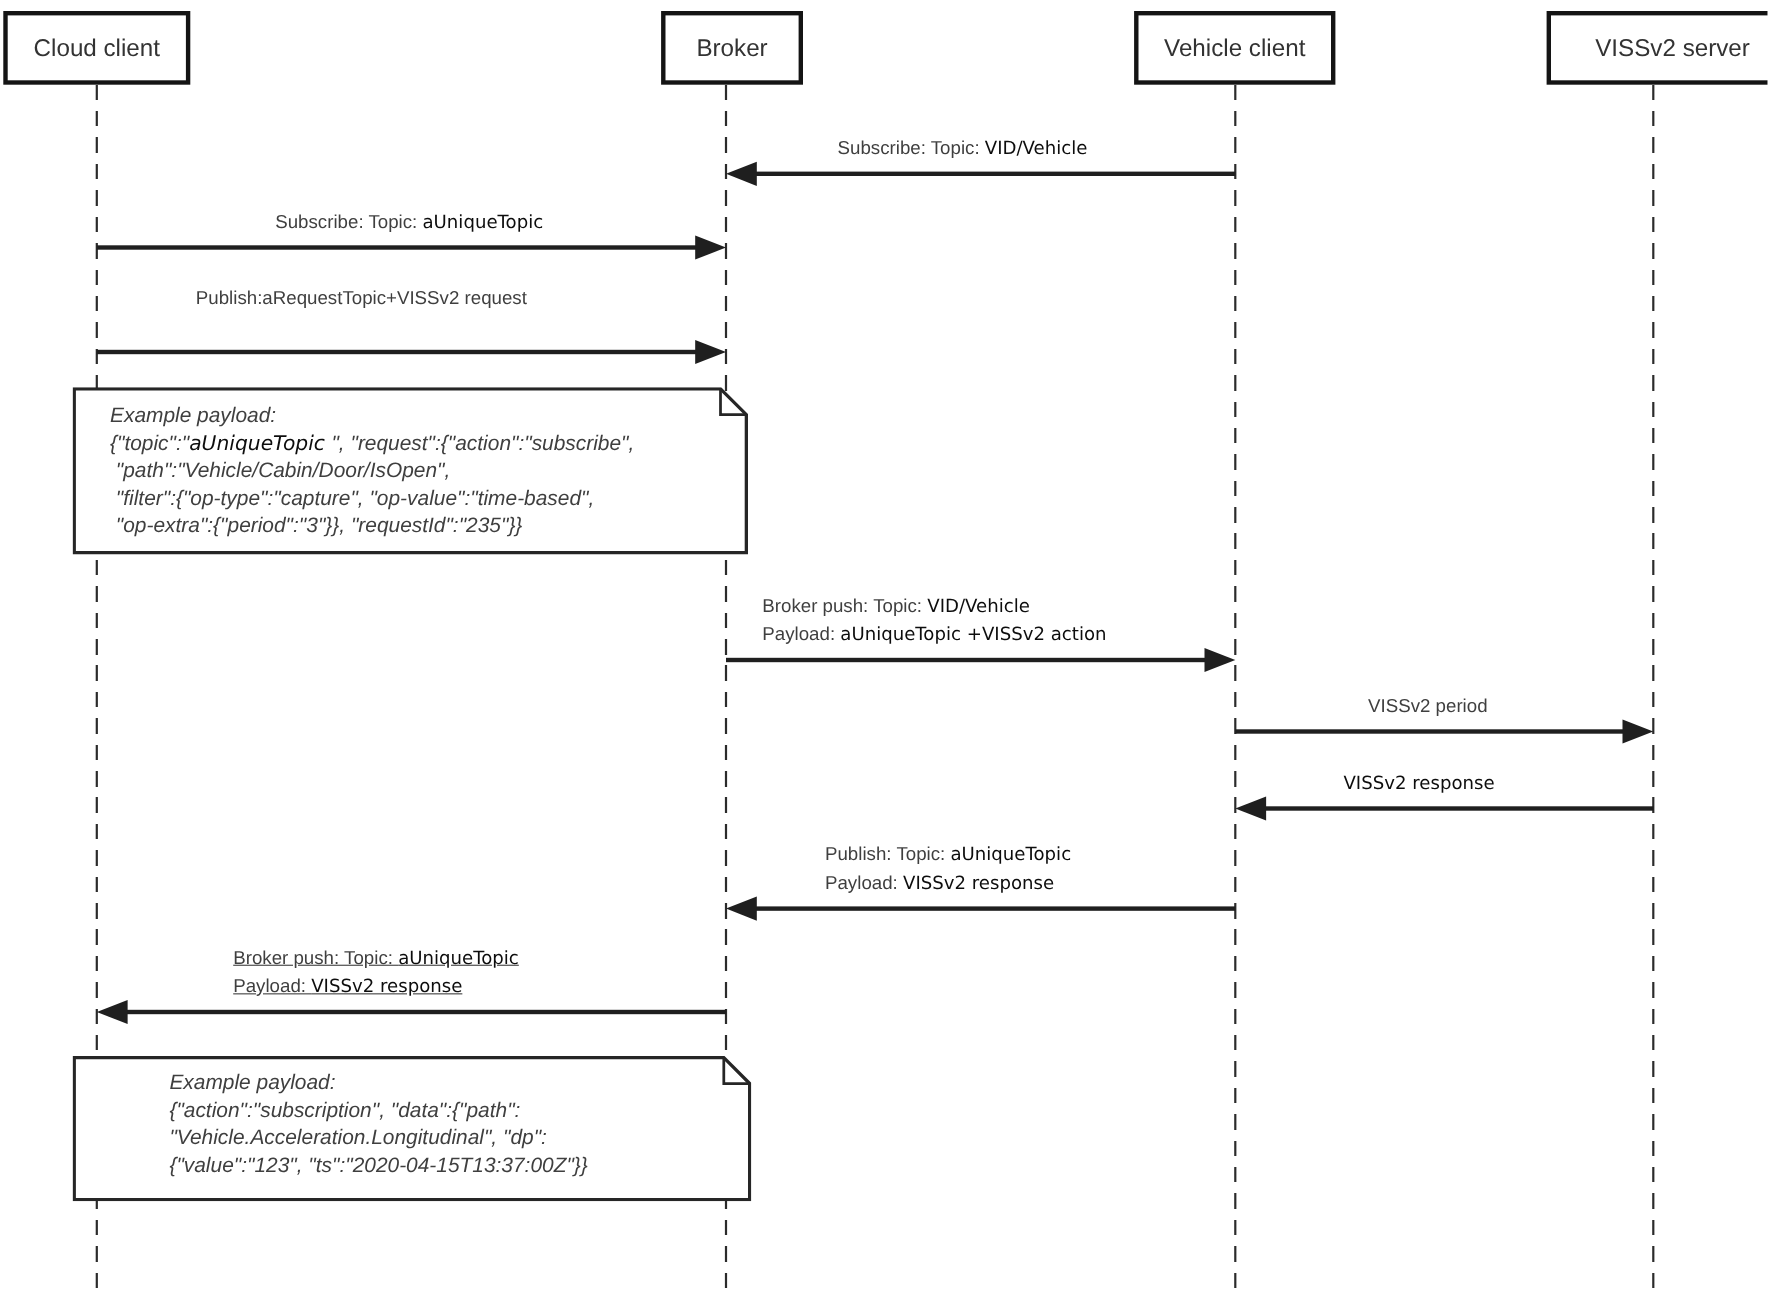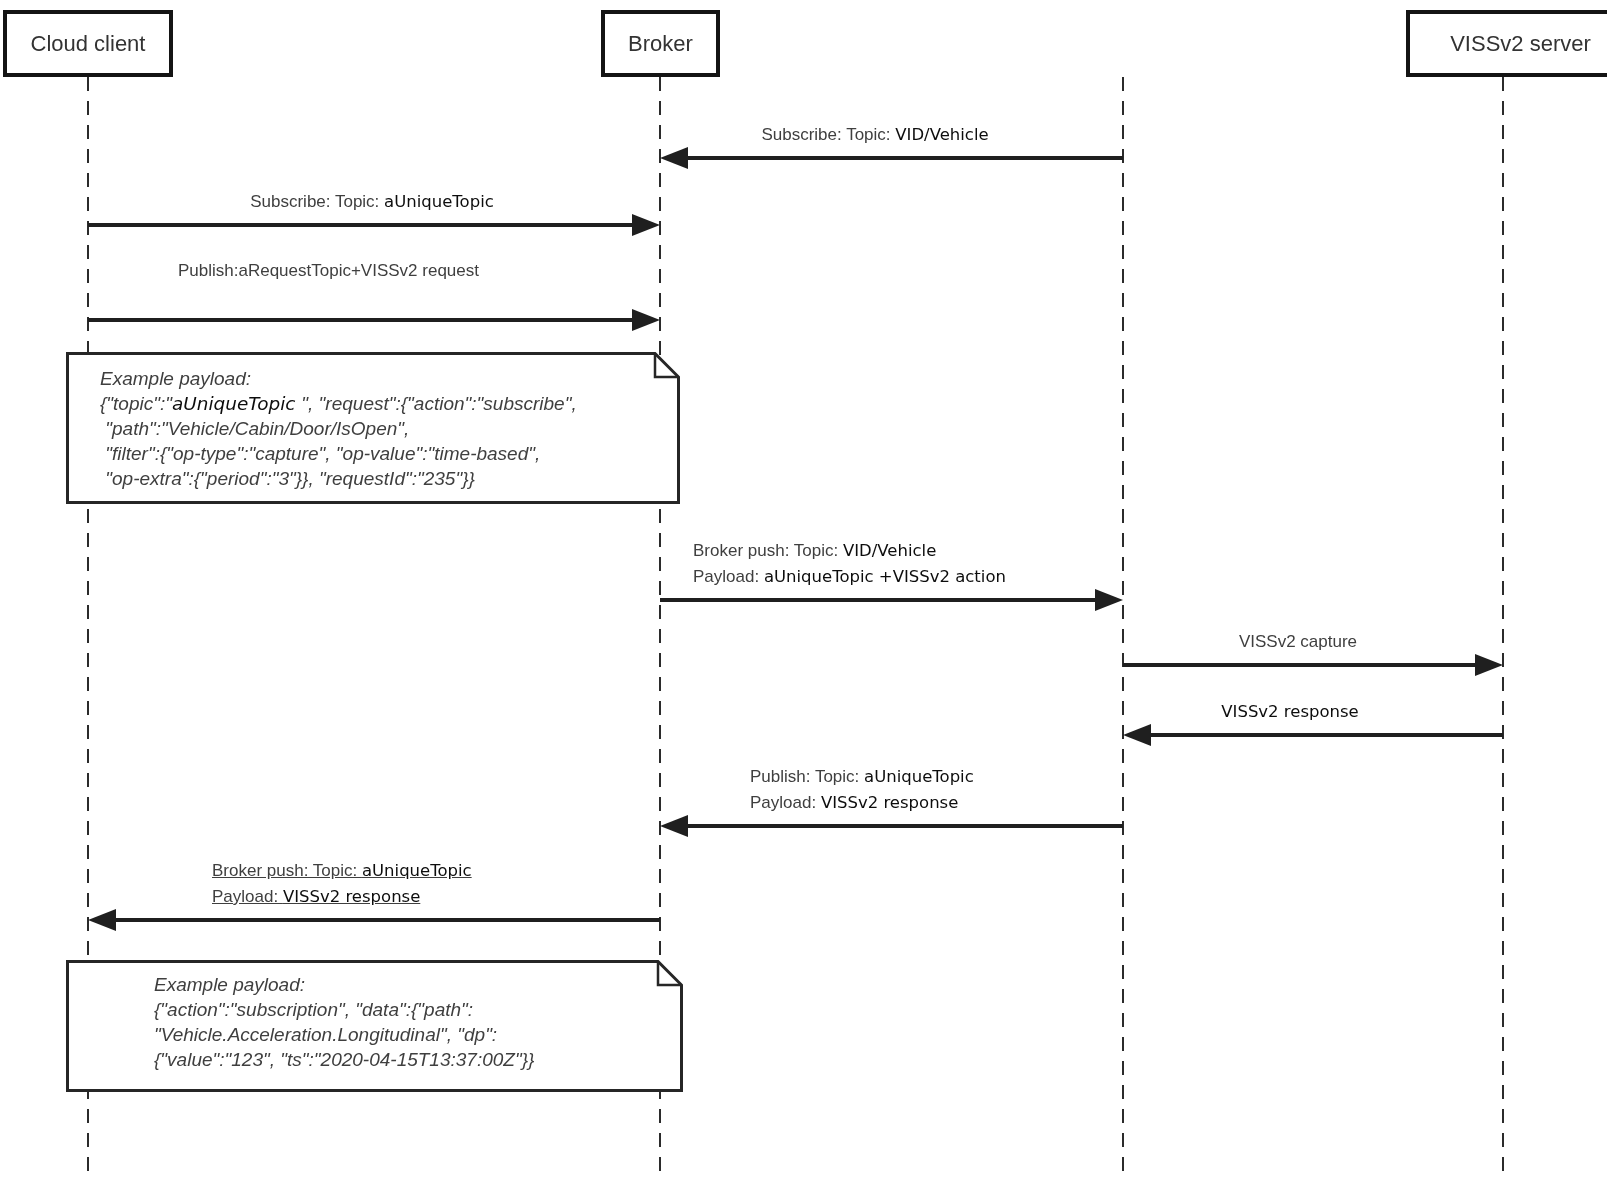--- a/index.html
+++ b/index.html
@@ -32,43 +32,46 @@
 </style>
 </head>
 <body>
 
 <div id="canvas" style="width: 1607px; height: 1189px;">
     <div class="lifeline" style="left: 87px; top: 77px; height: 1103px;"></div>
     <div class="actor" style="left: 3px; width: 170px;">
       <span class="actor-label">Cloud client</span>
     </div>
     <div class="lifeline" style="left: 659px; top: 77px; height: 1103px;"></div>
-    <div class="actor" style="left: 601px; width: 119px;">
+    <div class="actor" style="left: 601px; width: 129px;">
       <span class="actor-label">Broker</span>
     </div>
     <div class="lifeline" style="left: 1122px; top: 77px; height: 1103px;"></div>
+    <div class="actor" style="left: 1031px; width: 183px;">
+      <span class="actor-label">Vehicle client</span>
+    </div>
     <div class="lifeline" style="left: 1502px; top: 77px; height: 1103px;"></div>
     <div class="actor" style="left: 1406px; width: 229px;">
       <span class="actor-label">VISSv2 server</span>
     </div>
     <div class="msg-line" style="left: 682px; width: 441px; top: 156px;"></div>
     <div class="arrowhead left" style="left: 660px; top: 147px;"></div>
     <div class="msg-label center" style="left: 875px; top: 122px;"><div class="label-line"><span class="plain">Subscribe: Topic: </span><span class="em">VID/Vehicle</span></div></div>
     <div class="msg-line" style="left: 88px; width: 550px; top: 223px;"></div>
     <div class="arrowhead right" style="left: 632px; top: 214px;"></div>
     <div class="msg-label center" style="left: 372px; top: 189px;"><div class="label-line"><span class="plain">Subscribe: Topic: </span><span class="em">aUniqueTopic</span></div></div>
     <div class="msg-line" style="left: 88px; width: 550px; top: 318px;"></div>
     <div class="arrowhead right" style="left: 632px; top: 309px;"></div>
     <div class="msg-label" style="left: 178px; top: 258px;"><div class="label-line"><span class="plain">Publish:aRequestTopic+VISSv2 request</span></div></div>
     <div class="msg-line" style="left: 660px; width: 441px; top: 598px;"></div>
     <div class="arrowhead right" style="left: 1095px; top: 589px;"></div>
     <div class="msg-label" style="left: 693px; top: 538px;"><div class="label-line"><span class="plain">Broker push: Topic: </span><span class="em">VID/Vehicle</span></div><div class="label-line"><span class="plain">Payload: </span><span class="em">aUniqueTopic +VISSv2 action</span></div></div>
     <div class="msg-line" style="left: 1123px; width: 358px; top: 663px;"></div>
     <div class="arrowhead right" style="left: 1475px; top: 654px;"></div>
-    <div class="msg-label center" style="left: 1298px; top: 629px;"><div class="label-line"><span class="plain">VISSv2 capture</span></div></div>
+    <div class="msg-label center" style="left: 1298px; top: 629px;"><div class="label-line"><span class="plain">VISSv2 period</span></div></div>
     <div class="msg-line" style="left: 1145px; width: 358px; top: 733px;"></div>
     <div class="arrowhead left" style="left: 1123px; top: 724px;"></div>
     <div class="msg-label center" style="left: 1290px; top: 699px;"><div class="label-line"><span class="em">VISSv2 response</span></div></div>
     <div class="msg-line" style="left: 682px; width: 441px; top: 824px;"></div>
     <div class="arrowhead left" style="left: 660px; top: 815px;"></div>
     <div class="msg-label" style="left: 750px; top: 764px;"><div class="label-line"><span class="plain">Publish: Topic: </span><span class="em">aUniqueTopic</span></div><div class="label-line"><span class="plain">Payload: </span><span class="em">VISSv2 response</span></div></div>
     <div class="msg-line" style="left: 110px; width: 550px; top: 918px;"></div>
     <div class="arrowhead left" style="left: 88px; top: 909px;"></div>
     <div class="msg-label" style="left: 212px; top: 858px; text-decoration: underline;"><div class="label-line"><span class="plain">Broker push: Topic: </span><span class="em">aUniqueTopic</span></div><div class="label-line"><span class="plain">Payload: </span><span class="em">VISSv2 response</span></div></div>
     <div class="note" style="left: 66px; top: 352px; width: 614px; height: 152px;">

